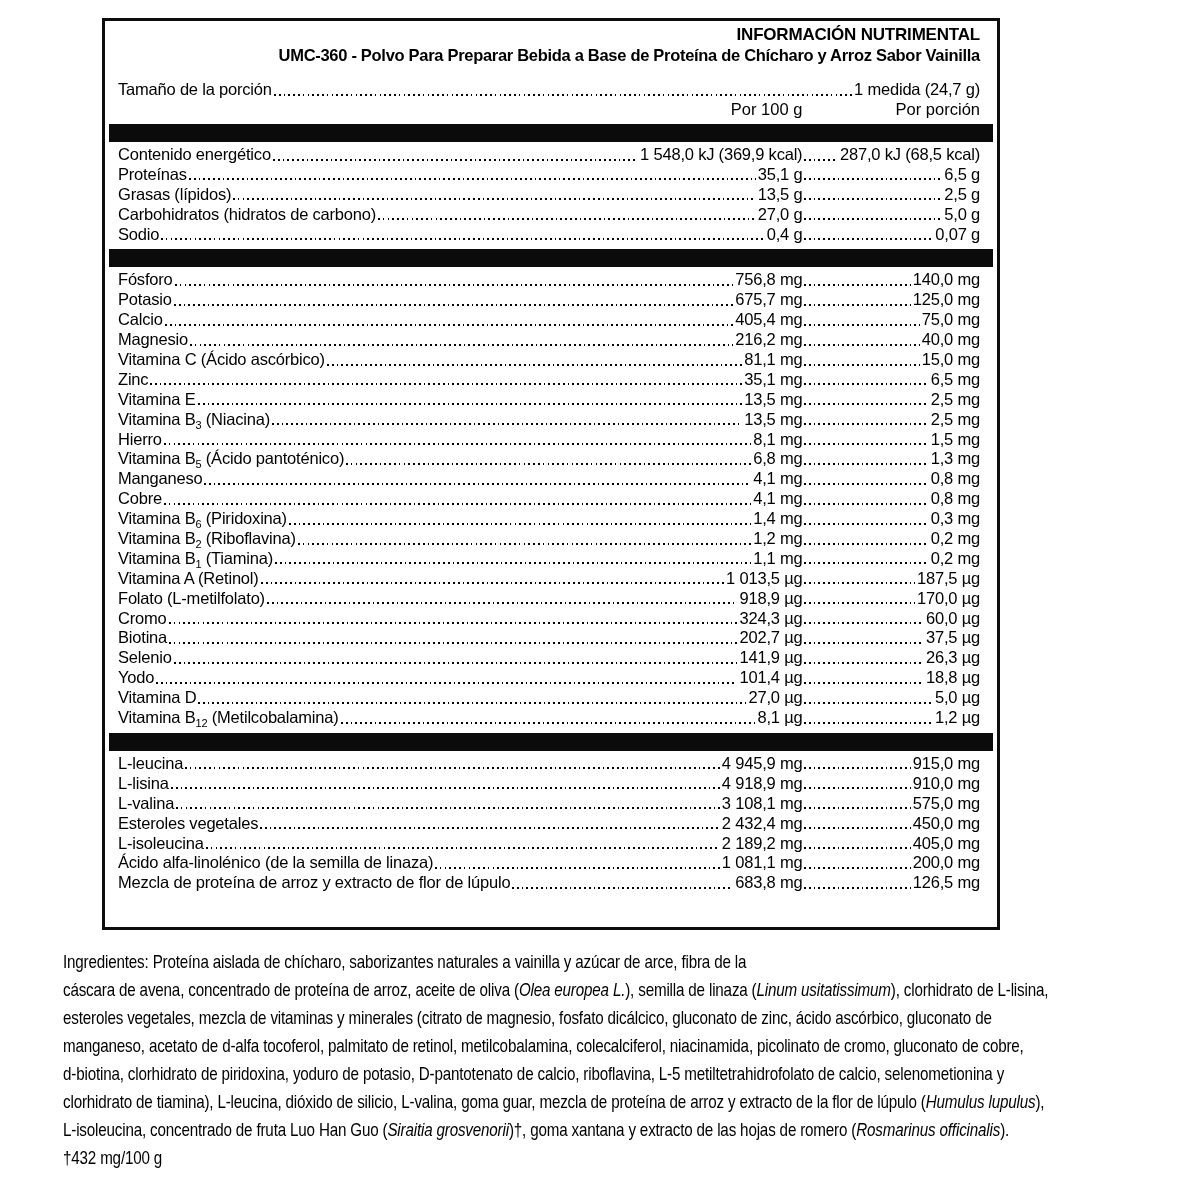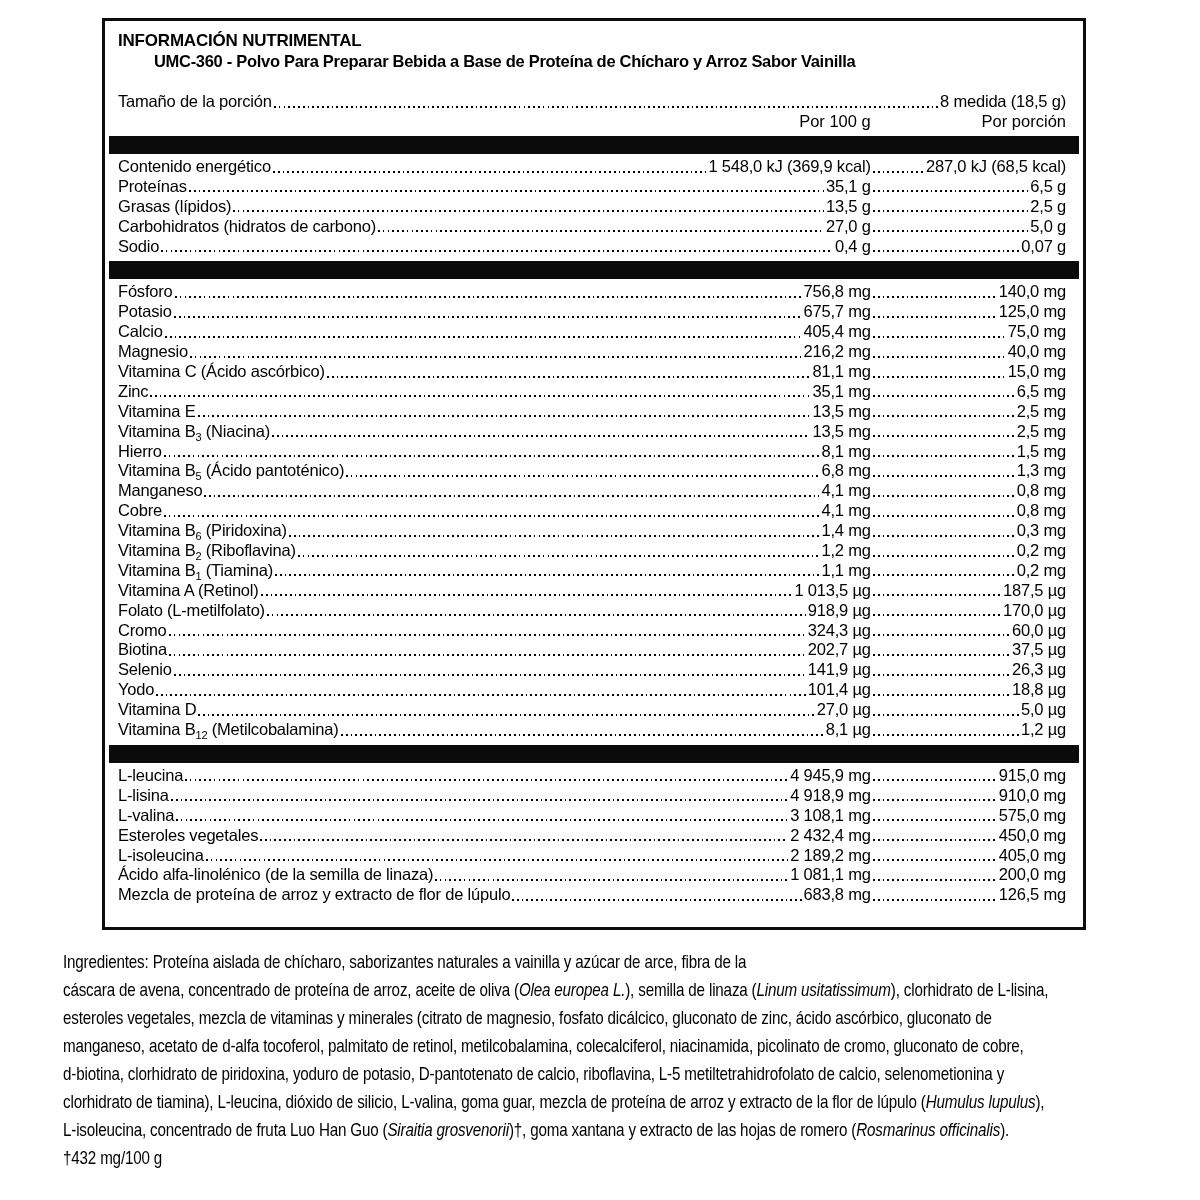--- a/index.html
+++ b/index.html
@@ -6,39 +6,40 @@
   html, body { background: #ffffff; }
   body {
     width: 1200px; height: 1200px;
     font-family: "Liberation Sans", "DejaVu Sans", sans-serif;
     color: #000;
   }
   .page { position: relative; width: 1200px; height: 1200px; background: #fff; overflow: hidden; }
 
   .label-box {
     position: absolute; left: 102px; top: 18px;
-    width: 984px; height: 912px;
+    width: 898px; height: 912px;
     border: 3px solid #0d0d0d;
     background: #fff;
-    padding-top: 10px;
+    padding-top: 4px;
     overflow: hidden;
+    text-align: right;
   }
   .pad { padding-left: 13px; padding-right: 17px; }
 
   .title {
     font-weight: bold; font-size: 17px; line-height: 20px; letter-spacing: -0.2px;
     white-space: nowrap;
   }
   .subtitle {
     font-weight: bold; font-size: 16.5px; line-height: 20px; letter-spacing: -0.3px;
     white-space: nowrap;
     margin-left: 36px;
   }
 
-  .serving-block { margin-top: 21px; }
+  .serving-block { margin-top: 15px; }
   .srow { display: flex; align-items: baseline; height: 19.5px; font-size: 16.5px; letter-spacing: -0.2px; }
 
   .dots {
     flex: 1 1 auto; min-width: 8px;
     align-self: flex-end; height: 2px;
     margin: 0 2px 3.5px 2px;
     background-image: repeating-linear-gradient(90deg, #000 0 1.7px, transparent 1.7px 4.8px);
   }
   .lbl, .val { white-space: nowrap; }
 
@@ -69,21 +70,21 @@
 
   <div class="label-box">
     <div class="pad">
       <div class="title">INFORMACIÓN NUTRIMENTAL</div>
       <div class="subtitle">UMC-360 - Polvo Para Preparar Bebida a Base de Proteína de Chícharo y Arroz Sabor Vainilla</div>
 
       <div class="serving-block">
           <div class="srow">
             <span class="lbl">Tamaño de la porción</span>
             <div class="dots"></div>
-            <span class="val">8 medida (18,5 g)</span>
+            <span class="val">1 medida (24,7 g)</span>
           </div>
         </div>
 
       <div class="colhead">
         <div class="cellA">
           <span class="val">Por 100 g</span>
         </div>
         <div class="cellB">
           <span class="val">Por porción</span>
         </div>

